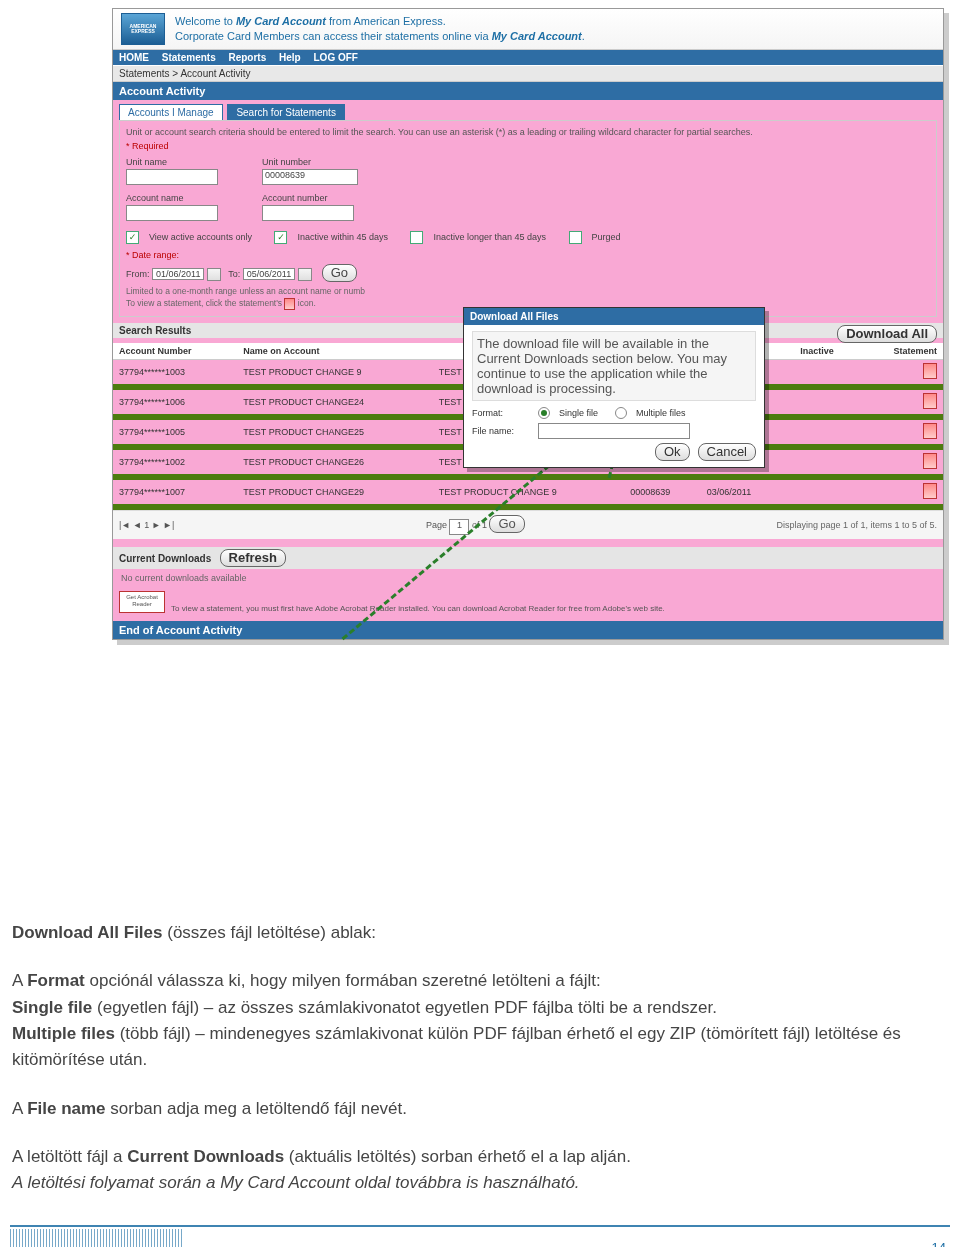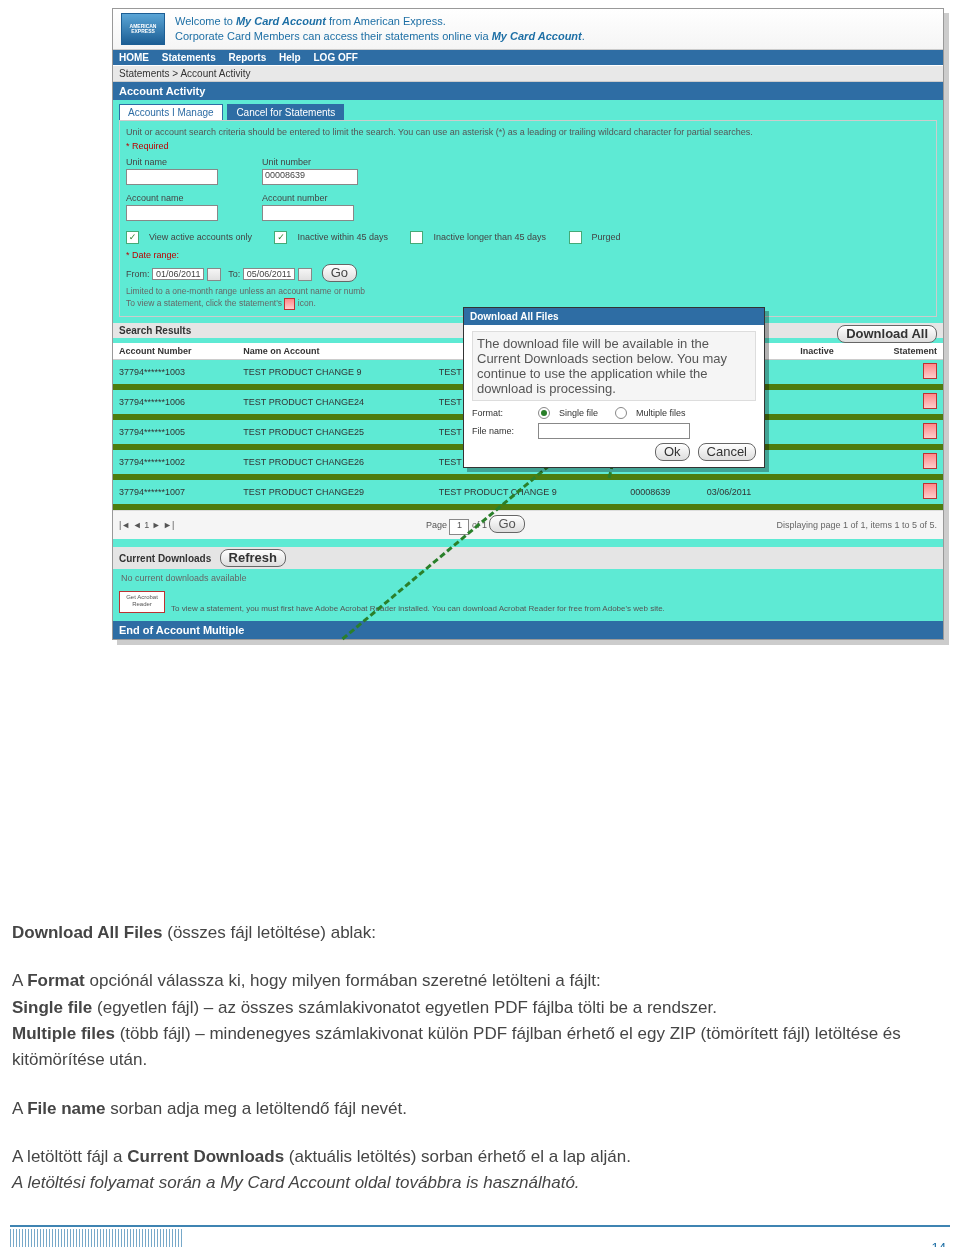--- a/index.html
+++ b/index.html
@@ -1,17 +1,17 @@
 <!DOCTYPE html>
 <html><head>
 <meta charset="utf-8">
 <style>
   body { margin:0; padding:0; font-family:"Segoe UI",Tahoma,Arial,sans-serif; background:#fff; font-size:13px; color:#333; width:960px; }
   .page { position:relative; padding:0 8px 40px 8px; }
-  .appshot { border:1px solid #999; box-shadow:5px 5px 0 #ccc; margin:8px 0 0 104px; width:830px; background:#5eead4; font-size:10px; color:#333; font-family:Verdana,Arial,sans-serif; position:relative; }
+  .appshot { border:1px solid #999; box-shadow:5px 5px 0 #ccc; margin:8px 0 0 104px; width:830px; background:#f9a8d4; font-size:10px; color:#333; font-family:Verdana,Arial,sans-serif; position:relative; }
   .banner { display:flex; align-items:center; background:linear-gradient(#fff,#f5f5f5); border-bottom:1px solid #ccc; padding:4px 8px; }
   .amx-logo { width:42px; height:30px; background:linear-gradient(#5aa5d6,#1c5e94); border:1px solid #1c5e94; display:flex; align-items:center; justify-content:center; color:#fff; font-size:5px; text-align:center; font-weight:bold; line-height:1.1; margin-right:10px; }
   .banner-text { color:#1d6fa5; font-size:11px; line-height:1.35; }
   .banner-text b { font-weight:bold; }
   .topnav { background:#2e6da4; color:#fff; padding:2px 6px; font-weight:bold; font-size:10px; }
   .topnav span { margin-right:10px; }
   .breadcrumb { background:#e8e8e8; border-top:1px solid #fff; border-bottom:1px solid #ccc; padding:2px 6px; font-size:10px; }
   .sectionbar { background:#2e6da4; color:#fff; font-weight:bold; padding:3px 6px; font-size:11px; }
   .tabsrow { padding:4px 6px 0 6px; }
   .tab { display:inline-block; padding:2px 8px; border:1px solid #2e6da4; border-bottom:none; font-size:10px; margin-right:2px; background:#fff; color:#2e6da4; }
@@ -80,21 +80,21 @@
       <span>Statements</span>
       <span>Reports</span>
       <span>Help</span>
       <span>LOG OFF</span>
     </div>
     <div class="breadcrumb">Statements &gt; Account Activity</div>
     <div class="sectionbar">Account Activity</div>
 
     <div class="tabsrow">
       <span class="tab">Accounts I Manage</span>
-      <span class="tab active">Cancel for Statements</span>
+      <span class="tab active">Search for Statements</span>
     </div>
 
     <div class="panel">
       <div class="hint">Unit or account search criteria should be entered to limit the search. You can use an asterisk (*) as a leading or trailing wildcard character for partial searches.</div>
       <div class="red">* Required</div>
       <div class="formrow">
         <div class="formcol">
           <label>Unit name</label>
           <span class="txt" style="width:90px"></span>
         </div>
@@ -218,21 +218,21 @@
       <span>Current Downloads</span>&nbsp;&nbsp;
       <span class="btn">Refresh</span>
     </div>
     <div style="padding:4px 8px;font-size:9px;color:#666">No current downloads available</div>
 
     <div class="acroline">
       <span class="acro">Get Acrobat Reader</span>
       <span>To view a statement, you must first have Adobe Acrobat Reader installed. You can download Acrobat Reader for free from Adobe's web site.</span>
     </div>
 
-    <div class="endbar">End of Account Multiple</div>
+    <div class="endbar">End of Account Activity</div>
 
     <div class="modal">
       <div class="titlebar">Download All Files</div>
       <div class="body">
         <div class="note">The download file will be available in the Current Downloads section below. You may continue to use the application while the download is processing.</div>
         <div class="row">
           <span style="width:60px">Format:</span>
           <span class="radio sel"></span><span>Single file</span>
           &nbsp;&nbsp;
           <span class="radio"></span><span>Multiple files</span>

